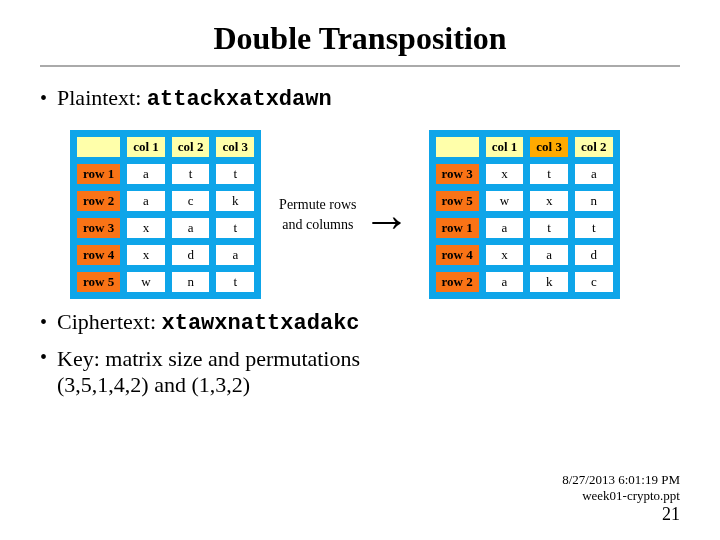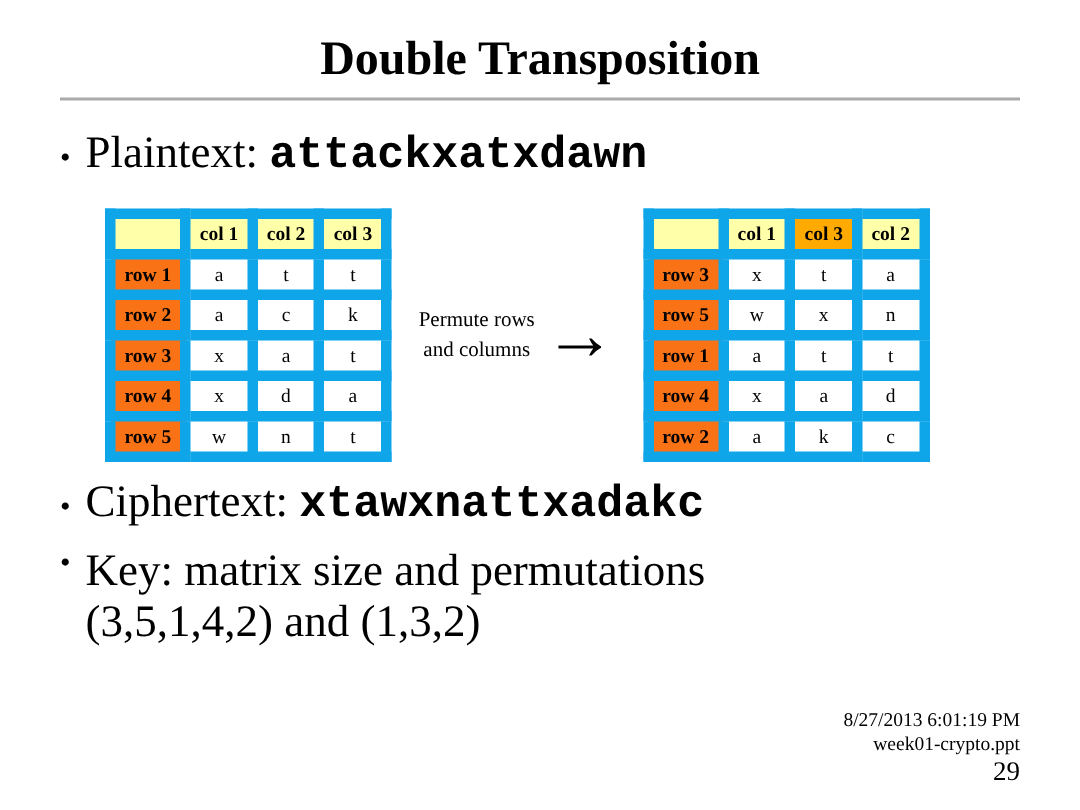--- a/index.html
+++ b/index.html
@@ -36,21 +36,21 @@
       margin-bottom: 10px;
     }
 
     .bullet-dot {
       font-size: 20px;
       margin-right: 10px;
       flex-shrink: 0;
     }
 
     .bullet-text {
-      font-size: 30px;
+      font-size: 22px;
       color: #000;
     }
 
     .monospace {
       font-family: 'Courier New', Courier, monospace;
       font-weight: bold;
     }
 
     .diagram-area {
       display: flex;
@@ -237,16 +237,16 @@
     <span class="bullet-dot">•</span>
     <span class="bullet-text">
       <span>Key: matrix size and permutations</span><br>
       <span>(3,5,1,4,2) and (1,3,2)</span>
     </span>
   </div>
 
   <div class="footer">
     <span class="footer-left">8/27/2013 6:01:19 PM</span>
     <span class="footer-mid">week01-crypto.ppt</span>
-    <span class="footer-right">29</span>
+    <span class="footer-right">21</span>
   </div>
 
 </div>
 
 </body></html>

